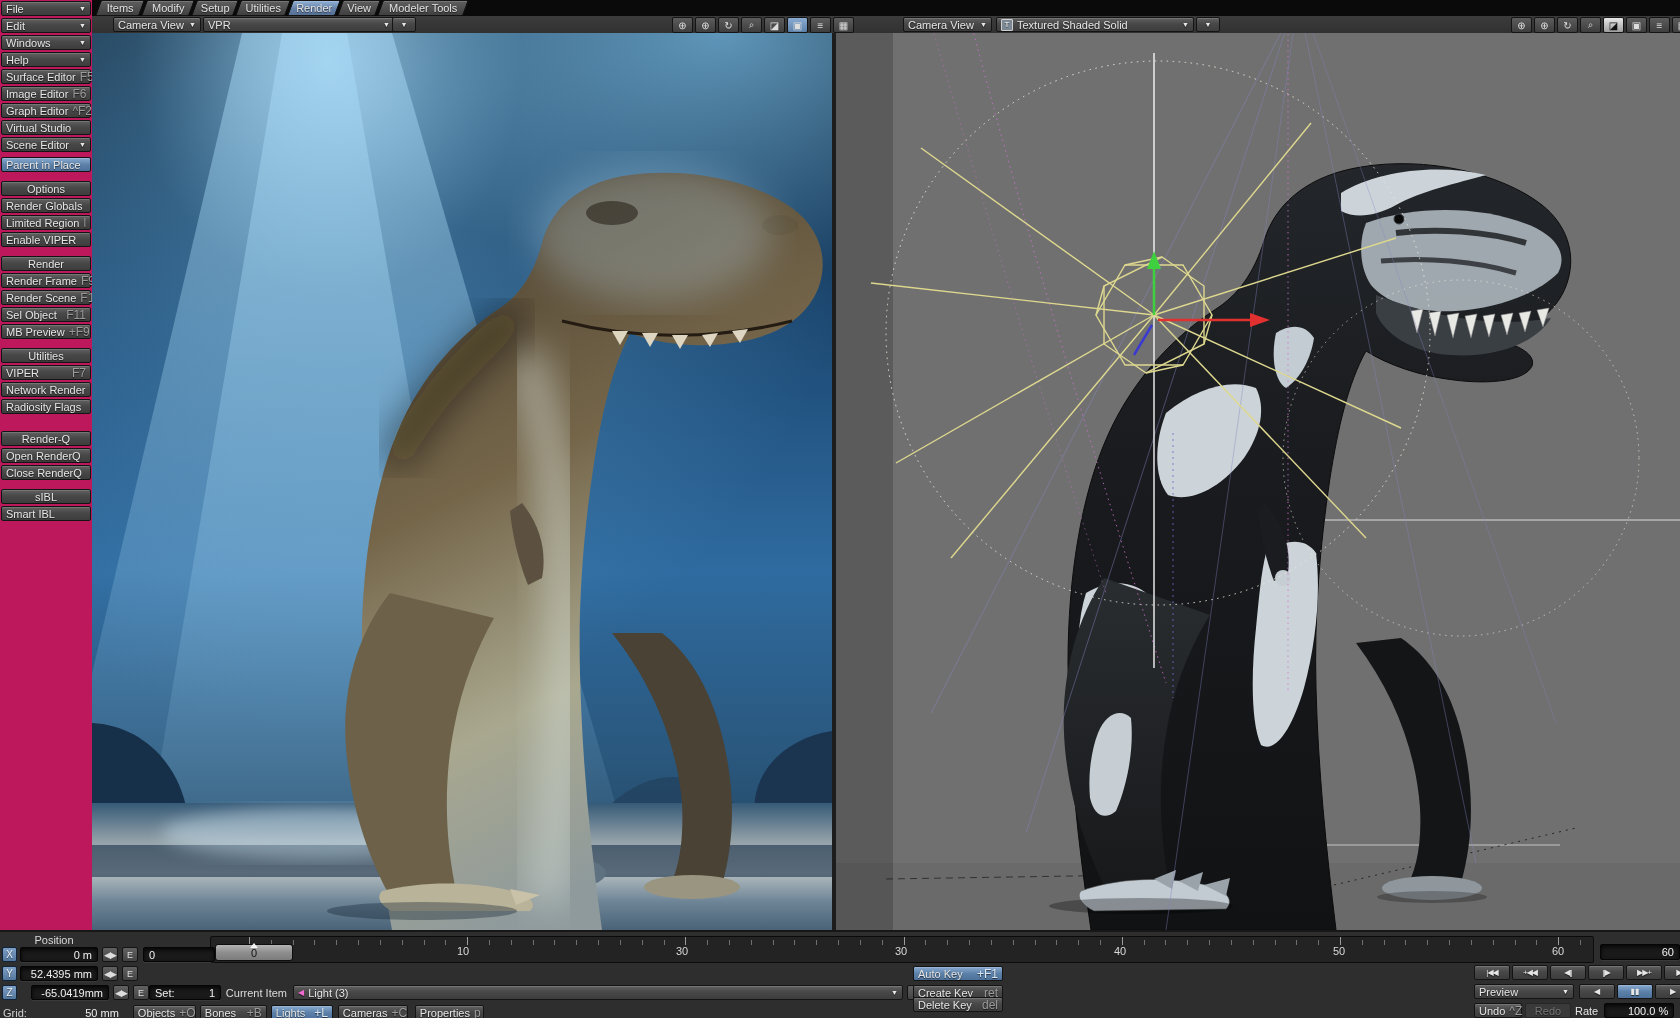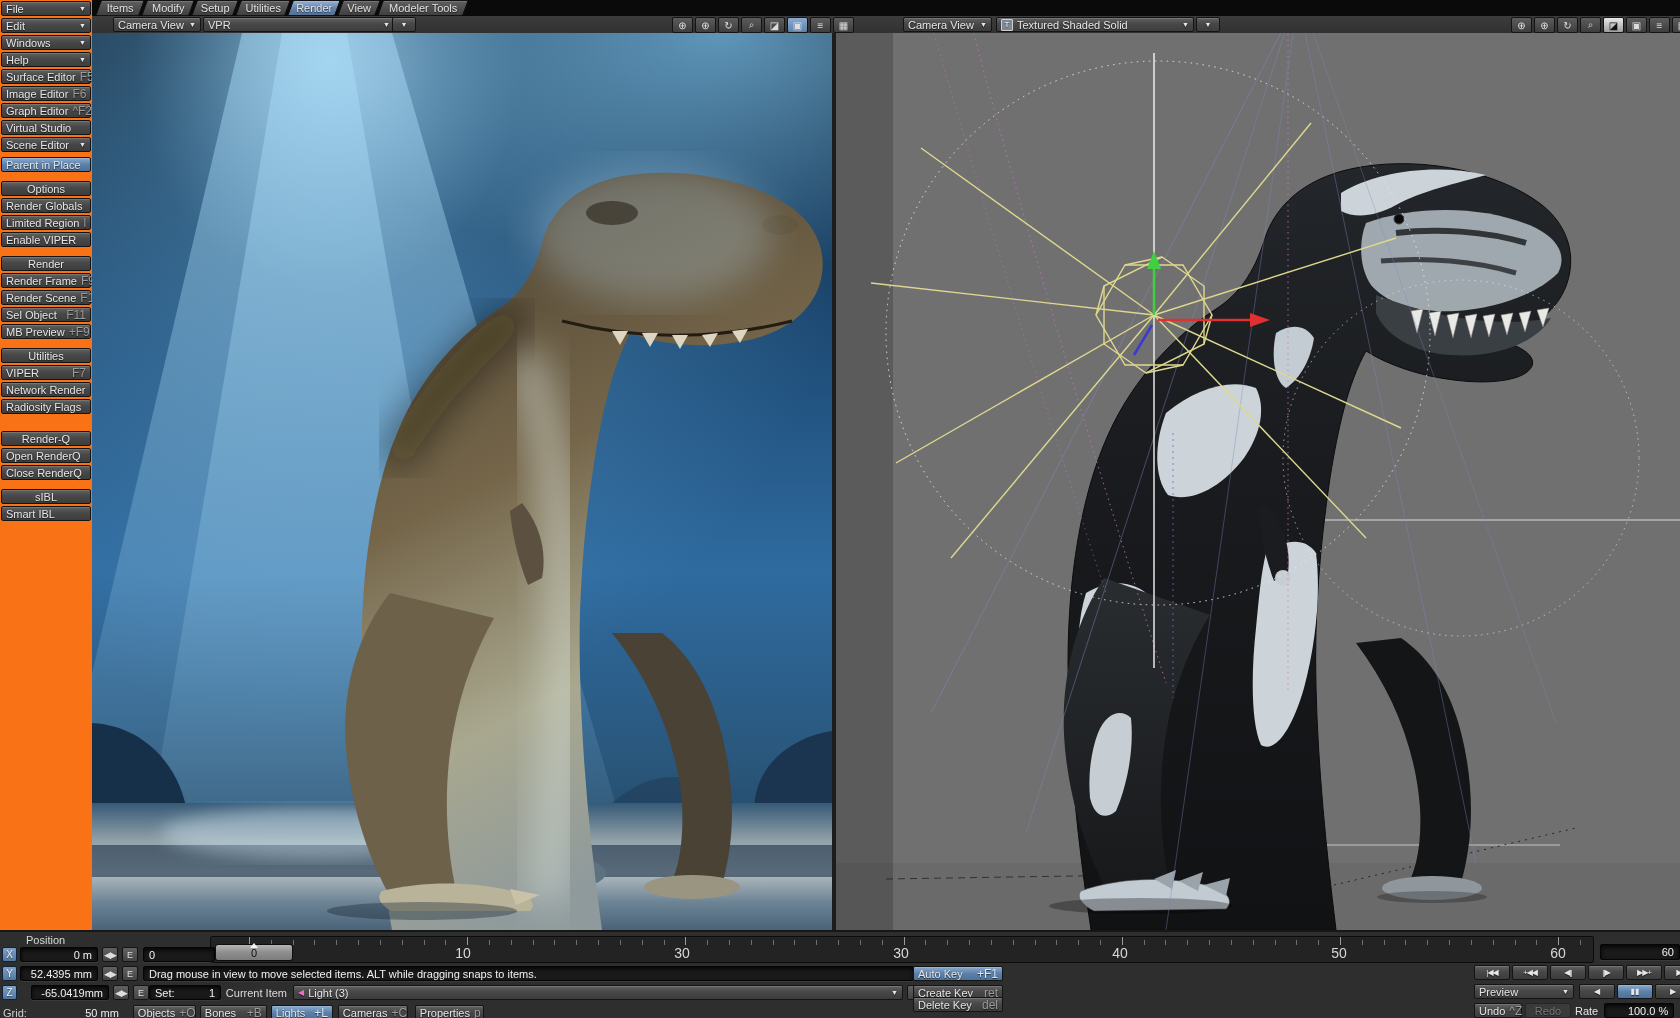--- a/index.html
+++ b/index.html
@@ -1,16 +1,16 @@
 <!DOCTYPE html>
 <html><head>
 <meta charset="utf-8">
 <style>
   html,body{margin:0;padding:0;background:#000}
-  #app{position:relative;width:1680px;height:1018px;background:#f97316;overflow:hidden;
+  #app{position:relative;width:1680px;height:1018px;background:#be185d;overflow:hidden;
        font-family:"Liberation Sans",sans-serif;font-size:11px;color:#e2e2e2}
   .abs{position:absolute}
   .btn{background:linear-gradient(#616161,#484848 45%,#3d3d3d);border:1px solid #141414;border-radius:2px;
        box-shadow:inset 0 1px 0 rgba(255,255,255,.14);display:flex;align-items:center;justify-content:space-between;
        padding:0 4px;height:13px;color:#e6e6e6;text-shadow:0 1px 1px rgba(0,0,0,.65);white-space:nowrap;box-sizing:content-box}
   .btn .sc{color:#9c9c9c;font-size:12px;margin-left:4px}
   .btn.blue{background:linear-gradient(#8aabd1,#5d82aa 50%,#4d719a)}
   .btn.dis{background:#3a3a3a;color:#777;box-shadow:none;border-color:#262626}
   .ctr{justify-content:center}
   .arrow{font-size:7px;color:#e8e8e8;margin-left:4px}
@@ -29,21 +29,21 @@
   .icon.lit{background:linear-gradient(#e8e8e8,#9f9f9f);color:#111}
   .axisbtn{width:13px;height:13px;display:flex;align-items:center;justify-content:center;border-radius:2px;
         background:linear-gradient(#7fa0c6,#54779e);border:1px solid #10233a;color:#eef4fa;font-size:10px;text-shadow:0 1px 1px rgba(0,0,0,.5)}
   .mini{width:14px;height:13px;display:flex;align-items:center;justify-content:center;border-radius:2px;
         background:linear-gradient(#616161,#434343);border:1px solid #141414;color:#ddd;font-size:9px}
   .ruler{background:#232323;border:1px solid #0c0c0c;border-radius:2px}
   .ruler .ticks{position:absolute;left:0;top:0;width:100%;height:8px;
      background:
        repeating-linear-gradient(90deg,#9b9b9b 0 1px,transparent 1px 218.2px) 38px 0/100% 100% no-repeat,
        repeating-linear-gradient(90deg,#6f6f6f 0 1px,transparent 1px 21.82px) 38px 3px/100% 5px no-repeat}
-  .ruler .num{position:absolute;top:8px;font-size:14px;color:#d8d8d8;transform:translateX(-50%)}
+  .ruler .num{position:absolute;top:8px;font-size:11px;color:#d8d8d8;transform:translateX(-50%)}
   .handle{position:absolute;left:4px;top:7px;width:76px;height:15px;border-radius:3px;border:1px solid #0e0e0e;
       background:linear-gradient(#b5b5b5,#8e8e8e 50%,#7c7c7c);color:#111;display:flex;align-items:center;justify-content:center;text-shadow:none}
   .handle:before{content:"";position:absolute;top:-6px;left:50%;margin-left:-4px;border:4px solid transparent;border-bottom:5px solid #f2f2f2}
   .glyph{letter-spacing:-1px}
   .hdrbar{background:linear-gradient(#3c3c3c,#313131);border-bottom:1px solid #1d1d1d}
   .ticon{width:10px;height:10px;border:1px solid #cfcfcf;border-radius:1px;background:#7c8894;color:#fff;
          font-size:8px;line-height:10px;text-align:center;margin-right:4px;flex:none}
   .lighticon{color:#f06ad0;font-size:8px;margin-right:4px}
   .grow{flex:1}
 </style>
@@ -459,21 +459,21 @@
           <line x1="322" y1="287" x2="418" y2="287" stroke="#e03030" stroke-width="2.5"></line>
           <polygon points="434,287 414,280 414,294" fill="#e03030" stroke="none"></polygon>
           <line x1="316" y1="292" x2="298" y2="322" stroke="#3a3ad0" stroke-width="2.5"></line>
         </g>
       </g>
     </svg>
   </div>
 
   <div class="abs" style="left:0;top:930px;width:1680px;height:88px;background:#2e2e2e;border-top:2px solid #171717">
 
-    <div class="abs" style="left:26px;top:2px;width:56px;color:#d8d8d8">Position</div>
+    <div class="abs" style="left:26px;top:2px;width:56px;text-align:center;color:#d8d8d8">Position</div>
 
     <div class="abs ruler" style="left:210px;top:4px;width:1382px;height:25px">
       <div class="ticks"></div>
       <span class="num" style="left:252px">10</span>
       <span class="num" style="left:471px">30</span>
       <span class="num" style="left:690px">30</span>
       <span class="num" style="left:909px">40</span>
       <span class="num" style="left:1128px">50</span>
       <span class="num" style="left:1347px">60</span>
       <div class="handle">0</div>
@@ -486,21 +486,20 @@
       <div class="mini" style="margin-left:4px;letter-spacing:-1px">◀▶</div>
       <div class="mini" style="margin-left:4px">E</div>
       <div class="field" style="width:60px;height:13px;margin-left:5px">0</div>
     </div>
 
     <div class="abs" style="left:2px;top:34px;display:flex;align-items:center">
       <div class="axisbtn">Y</div>
       <div class="field num" style="width:66px;height:13px;margin-left:3px">52.4395 mm</div>
       <div class="mini" style="margin-left:4px;letter-spacing:-1px">◀▶</div>
       <div class="mini" style="margin-left:4px">E</div>
-      <div class="field" style="width:759px;height:13px;margin-left:5px">Drag mouse in view to move selected items. ALT while dragging snaps to items.</div>
     </div>
     <div class="btn blue abs" style="left:913px;top:34px;width:80px">
         <span>Auto Key</span>
         <span class="sc" style="color:#dce8f5">+F1</span>
       </div>
 
     <div class="abs" style="left:2px;top:53px;display:flex;align-items:center">
       <div class="axisbtn">Z</div>
       <div class="field num" style="width:66px;height:13px;margin-left:14px">-65.0419mm</div>
       <div class="mini" style="margin-left:4px;letter-spacing:-1px">◀▶</div>

